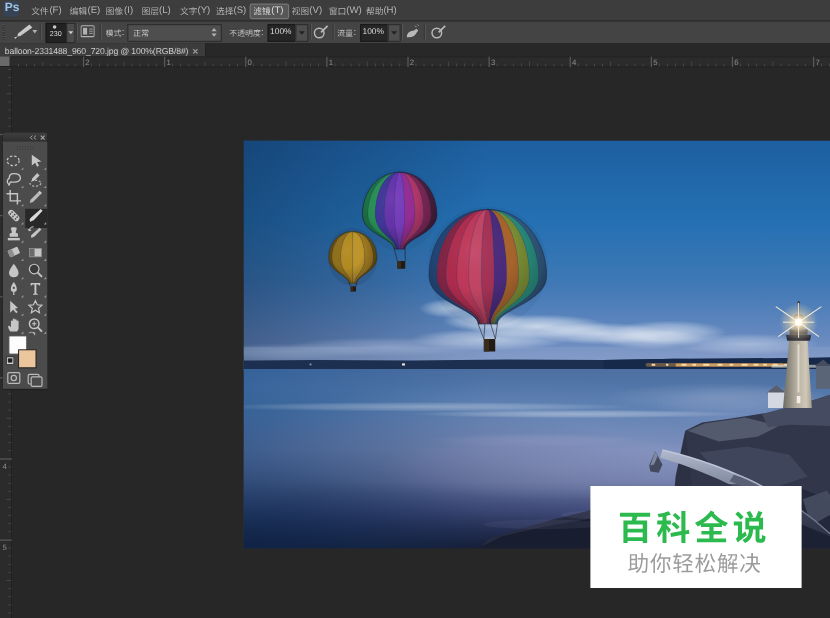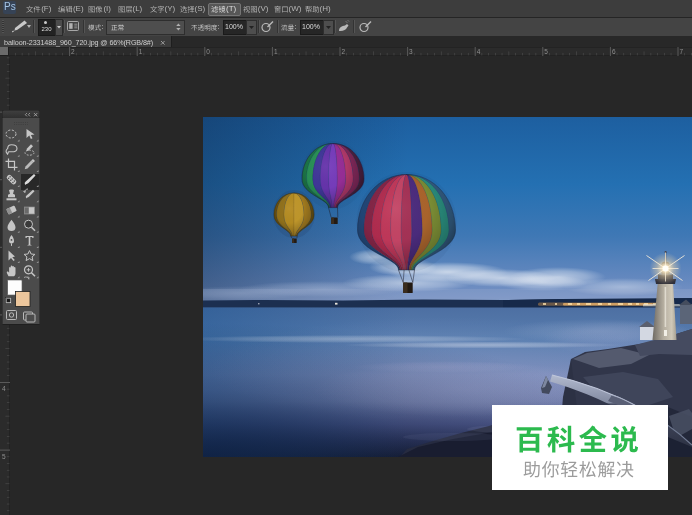--- a/index.html
+++ b/index.html
@@ -1,21 +1,21 @@
 <!DOCTYPE html>
 <html><head><meta charset="utf-8"><style>
 html,body{margin:0;padding:0}
 body{width:692px;height:515px;overflow:hidden;background:#272727;
  font-family:"Liberation Sans",sans-serif;position:relative}
 .abs{position:absolute}
 .lbl{position:absolute;font-size:8px;color:#c4c4c4}
 </style></head><body>
 <div class="abs" style="left:0;top:0;width:692px;height:17px;background:#3d3d3d;border-bottom:1px solid #252525"></div>
 <div class="abs" style="left:3px;top:1px;width:13px;height:13px;background:#364356;border-radius:2px"></div>
-<div class="abs" style="left:4px;top:1px;font-size:10px;font-weight:normal;color:#a4c4e4">Ps</div>
+<div class="abs" style="left:4px;top:1px;font-size:10px;font-weight:bold;color:#a4c4e4">Ps</div>
 <div class="abs" style="left:207.5px;top:2.5px;width:31px;height:11px;background:#575757;border-radius:2px;border:1px solid #757575"></div>
 <svg class="abs" style="left:26.2px;top:-28.5px;" width="16" height="50" viewBox="0 0 16 50">
     <path transform="translate(0,40)" fill="#b6b6b6" d="M3.1 -6.0C3.3 -5.7 3.5 -5.2 3.6 -4.9L4.2 -5.1C4.1 -5.4 3.9 -5.8 3.7 -6.2ZM0.4 -4.8V-4.3H1.5C1.9 -3.2 2.5 -2.2 3.3 -1.5C2.5 -0.8 1.5 -0.3 0.3 0.1C0.4 0.2 0.5 0.4 0.6 0.6C1.8 0.2 2.8 -0.4 3.7 -1.1C4.5 -0.3 5.5 0.2 6.7 0.5C6.8 0.4 6.9 0.1 7.1 0.0C5.9 -0.3 4.9 -0.8 4.1 -1.5C4.8 -2.2 5.4 -3.2 5.8 -4.3H7.0V-4.8ZM3.7 -1.8C3 -2.5 2.5 -3.4 2.1 -4.3H5.2C4.8 -3.3 4.3 -2.5 3.7 -1.8Z M9.6 -2.5V-2.0H11.7V0.6H12.3V-2.0H14.3V-2.5H12.3V-4.1H13.9V-4.6H12.3V-6.0H11.7V-4.6H10.7C10.8 -5 10.9 -5.3 11 -5.7L10.5 -5.8C10.3 -4.8 10 -3.9 9.6 -3.3C9.7 -3.2 9.9 -3.1 10 -3.0C10.2 -3.3 10.4 -3.7 10.6 -4.1H11.7V-2.5ZM9.3 -6.1C8.9 -5 8.2 -3.9 7.5 -3.2C7.6 -3.1 7.8 -2.8 7.8 -2.6C8.1 -2.9 8.3 -3.2 8.5 -3.5V0.6H9.0V-4.4C9.3 -4.9 9.6 -5.4 9.8 -5.9Z"></path>
   </svg>
 <span class="lbl" style="left:41.2px;top:4px;color:#b6b6b6">(F)</span>
 <svg class="abs" style="left:57.9px;top:-28.5px;" width="16" height="50" viewBox="0 0 16 50">
     <path transform="translate(0,40)" fill="#b6b6b6" d="M0.3 -0.4 0.4 0.1C1 -0.1 1.8 -0.4 2.5 -0.8L2.4 -1.2C1.6 -0.9 0.8 -0.6 0.3 -0.4ZM0.4 -3.1C0.5 -3.1 0.7 -3.2 1.5 -3.3C1.2 -2.8 1 -2.4 0.8 -2.3C0.6 -2 0.5 -1.8 0.3 -1.8C0.4 -1.7 0.5 -1.4 0.5 -1.3C0.6 -1.4 0.9 -1.5 2.5 -1.9C2.5 -2 2.4 -2.2 2.4 -2.3L1.2 -2.1C1.7 -2.7 2.2 -3.5 2.7 -4.4L2.2 -4.6C2.1 -4.3 1.9 -4 1.8 -3.8L1 -3.7C1.4 -4.3 1.8 -5.2 2.1 -5.9L1.6 -6.1C1.3 -5.2 0.8 -4.3 0.7 -4.0C0.5 -3.8 0.4 -3.6 0.3 -3.6C0.3 -3.5 0.4 -3.2 0.4 -3.1ZM4.6 -2.6V-1.5H3.9V-2.6ZM4.9 -2.6H5.4V-1.5H4.9ZM3.5 -3.0V0.5H3.9V-1.0H4.6V0.3H4.9V-1.0H5.4V0.3H5.8V-1.0H6.4V0.1C6.4 0.1 6.3 0.1 6.3 0.1C6.2 0.1 6.1 0.1 5.9 0.1C6 0.2 6.1 0.4 6.1 0.5C6.3 0.5 6.5 0.5 6.6 0.5C6.8 0.4 6.8 0.3 6.8 0.1V-3.0L6.4 -3.0ZM5.8 -2.6H6.4V-1.5H5.8ZM4.4 -6.0C4.5 -5.8 4.7 -5.6 4.7 -5.3H3.0V-3.8C3 -2.6 3 -1 2.3 0.2C2.4 0.2 2.6 0.4 2.7 0.5C3.4 -0.7 3.5 -2.4 3.5 -3.6H6.7V-5.3H5.3C5.2 -5.6 5.1 -5.9 4.9 -6.2ZM3.5 -4.9H6.2V-4.1H3.5Z M11.3 -5.5H13.3V-4.7H11.3ZM10.8 -5.9V-4.3H13.8V-5.9ZM7.9 -2.4C7.9 -2.5 8.2 -2.5 8.4 -2.5H9.1V-1.5L7.6 -1.2L7.7 -0.7L9.1 -1.0V0.6H9.6V-1.1L10.4 -1.2L10.4 -1.7L9.6 -1.6V-2.5H10.3V-3.0H9.6V-4.1H9.1V-3.0H8.4C8.6 -3.5 8.8 -4.1 9 -4.7H10.3V-5.3H9.1C9.2 -5.5 9.2 -5.8 9.3 -6.0L8.7 -6.1C8.7 -5.8 8.6 -5.6 8.6 -5.3H7.6V-4.7H8.4C8.3 -4.2 8.1 -3.7 8.1 -3.5C7.9 -3.2 7.8 -2.9 7.7 -2.9C7.8 -2.8 7.9 -2.5 7.9 -2.4ZM13.2 -3.4V-2.8H11.4V-3.4ZM10.2 -0.6 10.3 -0.1 13.2 -0.3V0.6H13.8V-0.3L14.3 -0.4L14.3 -0.8L13.8 -0.8V-3.4H14.3V-3.9H10.4V-3.4H10.9V-0.6ZM13.2 -2.4V-1.8H11.4V-2.4ZM13.2 -1.4V-0.8L11.4 -0.6V-1.4Z"></path>
   </svg>
 <span class="lbl" style="left:72.9px;top:4px;color:#b6b6b6">(E)</span>
 <svg class="abs" style="left:88.4px;top:-28.5px;" width="16" height="50" viewBox="0 0 16 50">
@@ -114,21 +114,21 @@
   </svg>
 <div class="abs" style="left:33px;top:20px;width:1px;height:13px;background:#555;border-left:1px solid #333"></div>
 <div class="abs" style="left:63px;top:20px;width:1px;height:13px;background:#555;border-left:1px solid #333"></div>
 <div class="abs" style="left:83px;top:20px;width:1px;height:13px;background:#555;border-left:1px solid #333"></div>
 <div class="abs" style="left:258px;top:20px;width:1px;height:13px;background:#555;border-left:1px solid #333"></div>
 <div class="abs" style="left:277px;top:20px;width:1px;height:13px;background:#555;border-left:1px solid #333"></div>
 <div class="abs" style="left:334px;top:20px;width:1px;height:13px;background:#555;border-left:1px solid #333"></div>
 <div class="abs" style="left:353px;top:20px;width:1px;height:13px;background:#555;border-left:1px solid #333"></div>
 <div class="abs" style="left:0;top:36px;width:692px;height:11px;background:#282828"></div>
 <div class="abs" style="left:0;top:36px;width:171px;height:11px;background:#3c3c3c;border-right:1px solid #1e1e1e"></div>
-<div class="abs" style="left:4px;top:38px;font-size:7.2px;letter-spacing:-0.1px;color:#cecece;white-space:nowrap">balloon-2331488_960_720.jpg @ 66%(RGB/8#)</div>
+<div class="abs" style="left:4px;top:38px;font-size:7.2px;letter-spacing:-0.1px;color:#cecece;white-space:nowrap">balloon-2331488_960_720.jpg @ 100%(RGB/8#)</div>
 <svg class="abs" style="left:159.5px;top:39.5px" width="6" height="6">
     <path d="M1,1 L4.6,4.6 M4.6,1 L1,4.6" stroke="#9a9a9a" stroke-width="1"></path>
   </svg>
 <div class="abs" style="left:0;top:47px;width:9px;height:9px;background:#6a6a6a;z-index:5;border-right:1px solid #1d1d1d;border-bottom:1px solid #1d1d1d;box-sizing:border-box"></div>
 <svg class="abs" style="left:0;top:47px" width="692" height="9" viewBox="0 0 692 9">
     <rect width="692" height="9" fill="#2b2b2b"></rect>
     <rect y="8.4" width="692" height="0.6" fill="#1d1d1d"></rect>
     <rect y="0" width="692" height="0.7" fill="#202020"></rect>
     <rect x="1.5" y="0" width="1" height="9" fill="#5a5a5a"></rect>
     <text x="3.5" y="7" font-size="6.5" fill="#8f8f8f" font-family="Liberation Sans">3</text>

